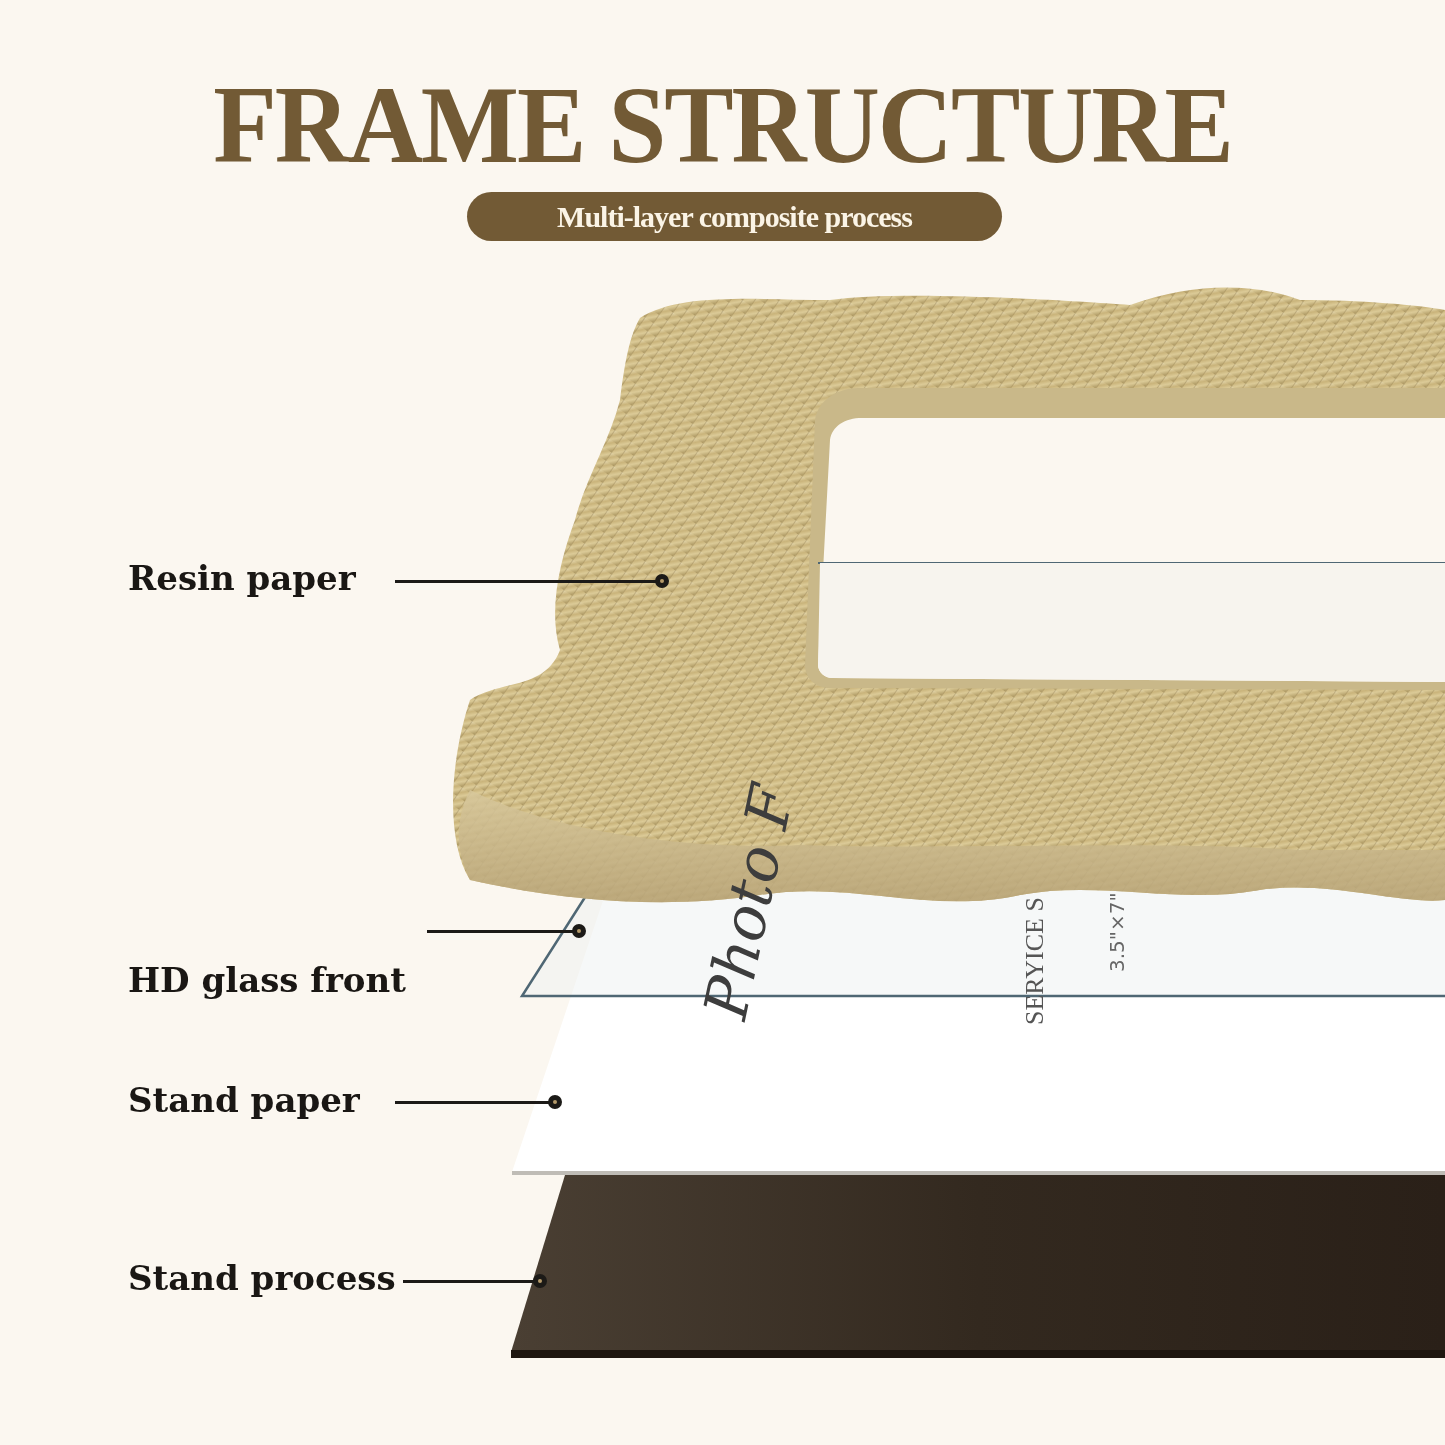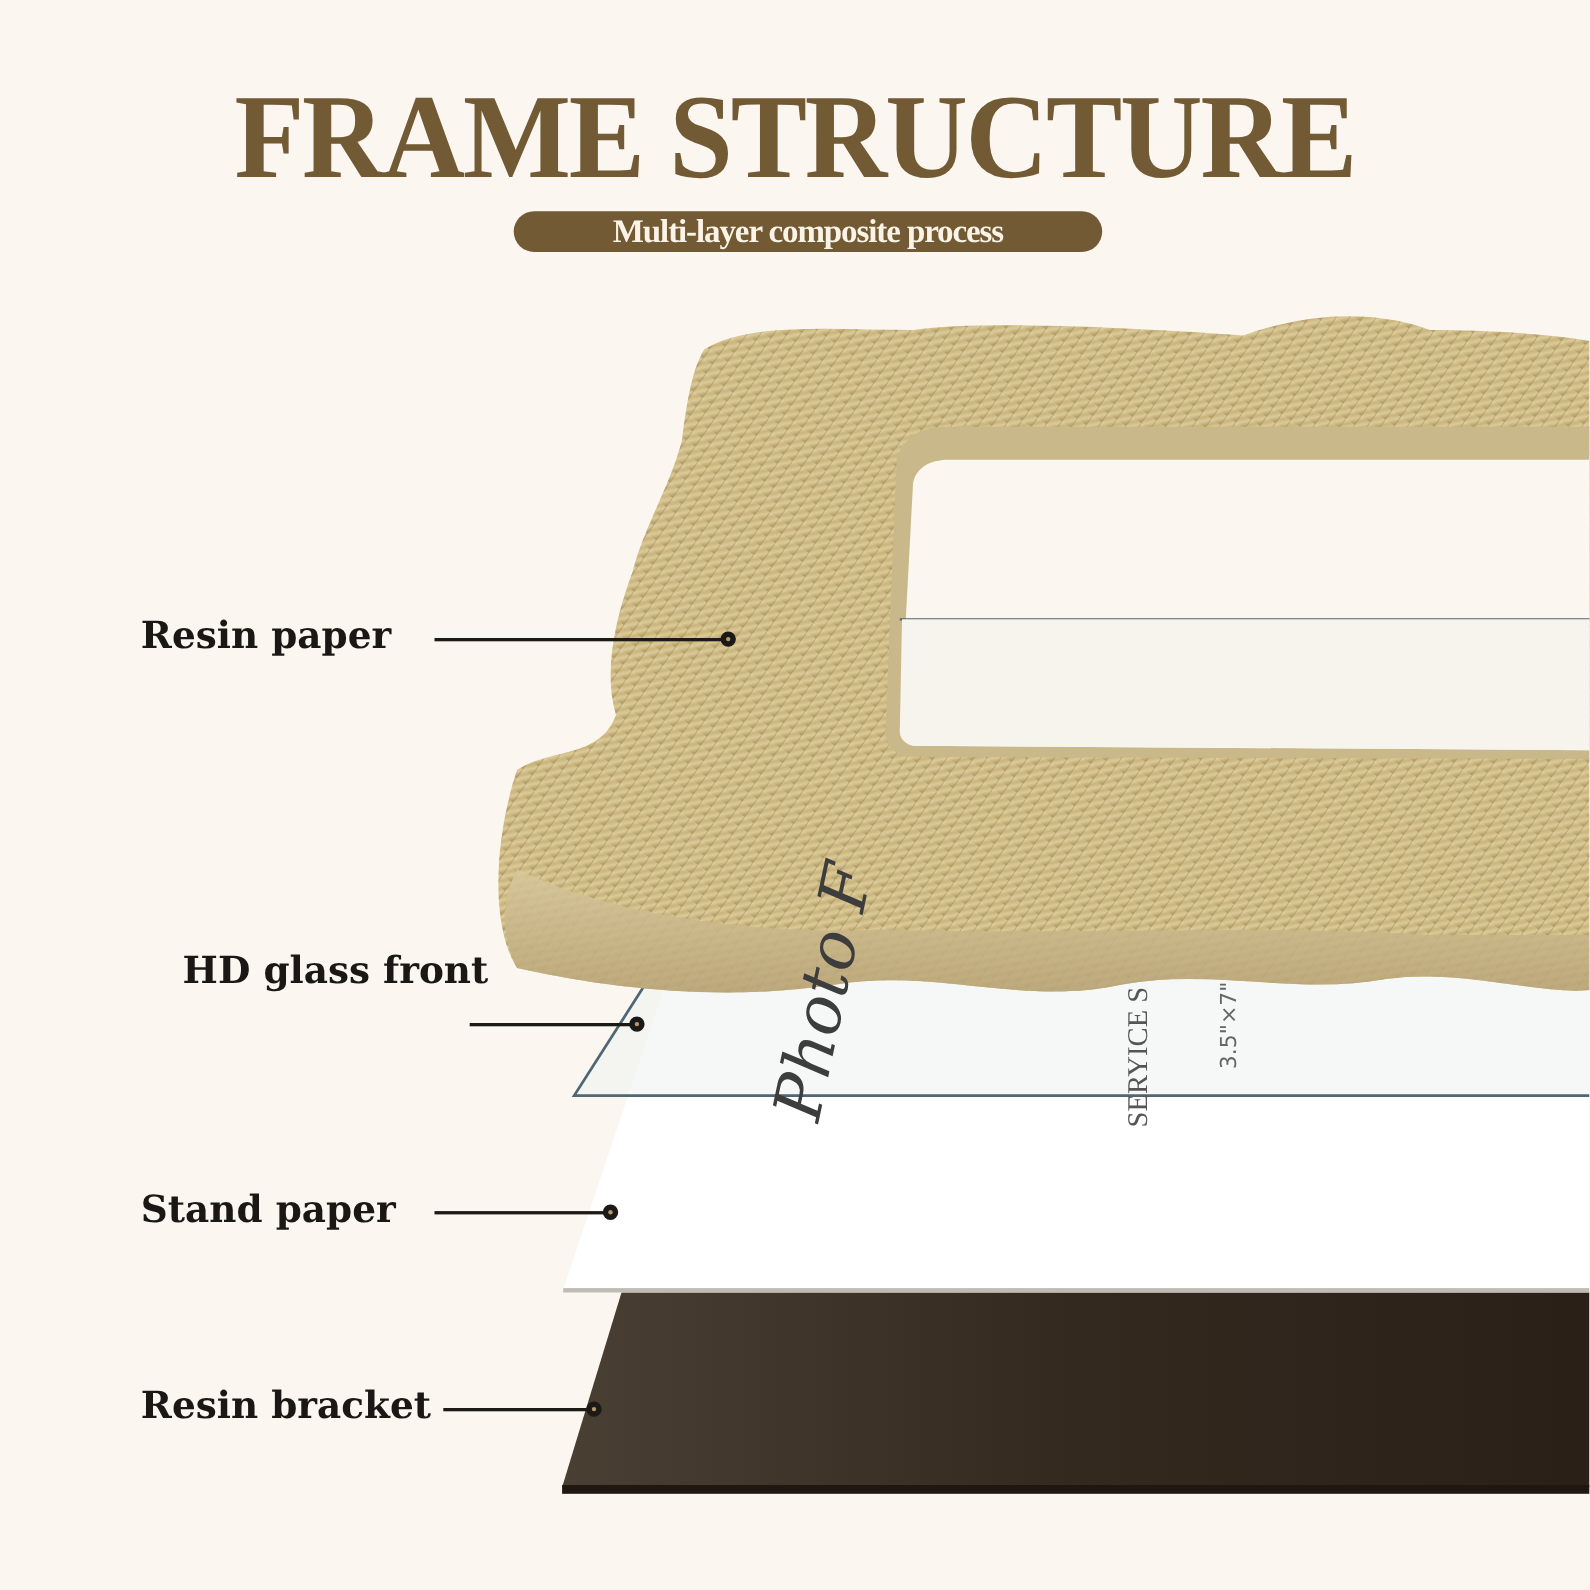--- a/index.html
+++ b/index.html
@@ -11,21 +11,21 @@
     }
     .title {
       position: absolute; left: 0; top: 70px; width: 1445px;
       text-align: center;
       font-family: "Liberation Serif", "DejaVu Serif", serif;
       font-weight: bold; font-size: 104px; line-height: 110px;
       color: #725a35; letter-spacing: -2px;
       transform: scaleY(1.05);
     }
     .pill {
-      position: absolute; left: 467px; top: 192px; width: 535px; height: 37px;
+      position: absolute; left: 467px; top: 192px; width: 535px; height: 49px;
       border-radius: 27px; background: #725a35;
       display: flex; align-items: center; justify-content: center;
       color: #fbf4e6; font-family: "Liberation Serif", "DejaVu Serif", serif;
       font-weight: bold; font-size: 30px; letter-spacing: -1px;
     }
     .label {
       position: absolute; left: 128px;
       font-family: "DejaVu Serif", serif; font-weight: bold;
       font-size: 34px; color: #1a1714; line-height: 40px;
     }
@@ -99,23 +99,23 @@
 
 <div class="title">FRAME STRUCTURE</div>
 <div class="pill">
   <span>Multi-layer composite process</span>
 </div>
 
 <div class="label" style="top:558px;">Resin paper</div>
 <div class="leader" style="left:395px; top:580px; width:265px;"></div>
 <div class="dot" style="left:655px; top:574px;"></div>
 
-<div class="label" style="top:863px;margin-left:38px;">HD glass front</div>
+<div class="label" style="top:960px;">HD glass front</div>
 <div class="leader" style="left:427px; top:930px; width:150px;"></div>
 <div class="dot" style="left:572px; top:924px;"></div>
 
 <div class="label" style="top:1080px;">Stand paper</div>
 <div class="leader" style="left:395px; top:1101px; width:158px;"></div>
 <div class="dot" style="left:548px; top:1095px;"></div>
 
-<div class="label" style="top:1258px;">Resin bracket</div>
+<div class="label" style="top:1258px;">Stand process</div>
 <div class="leader" style="left:403px; top:1280px; width:132px;"></div>
 <div class="dot" style="left:533px; top:1274px;"></div>
 
 </body></html>

